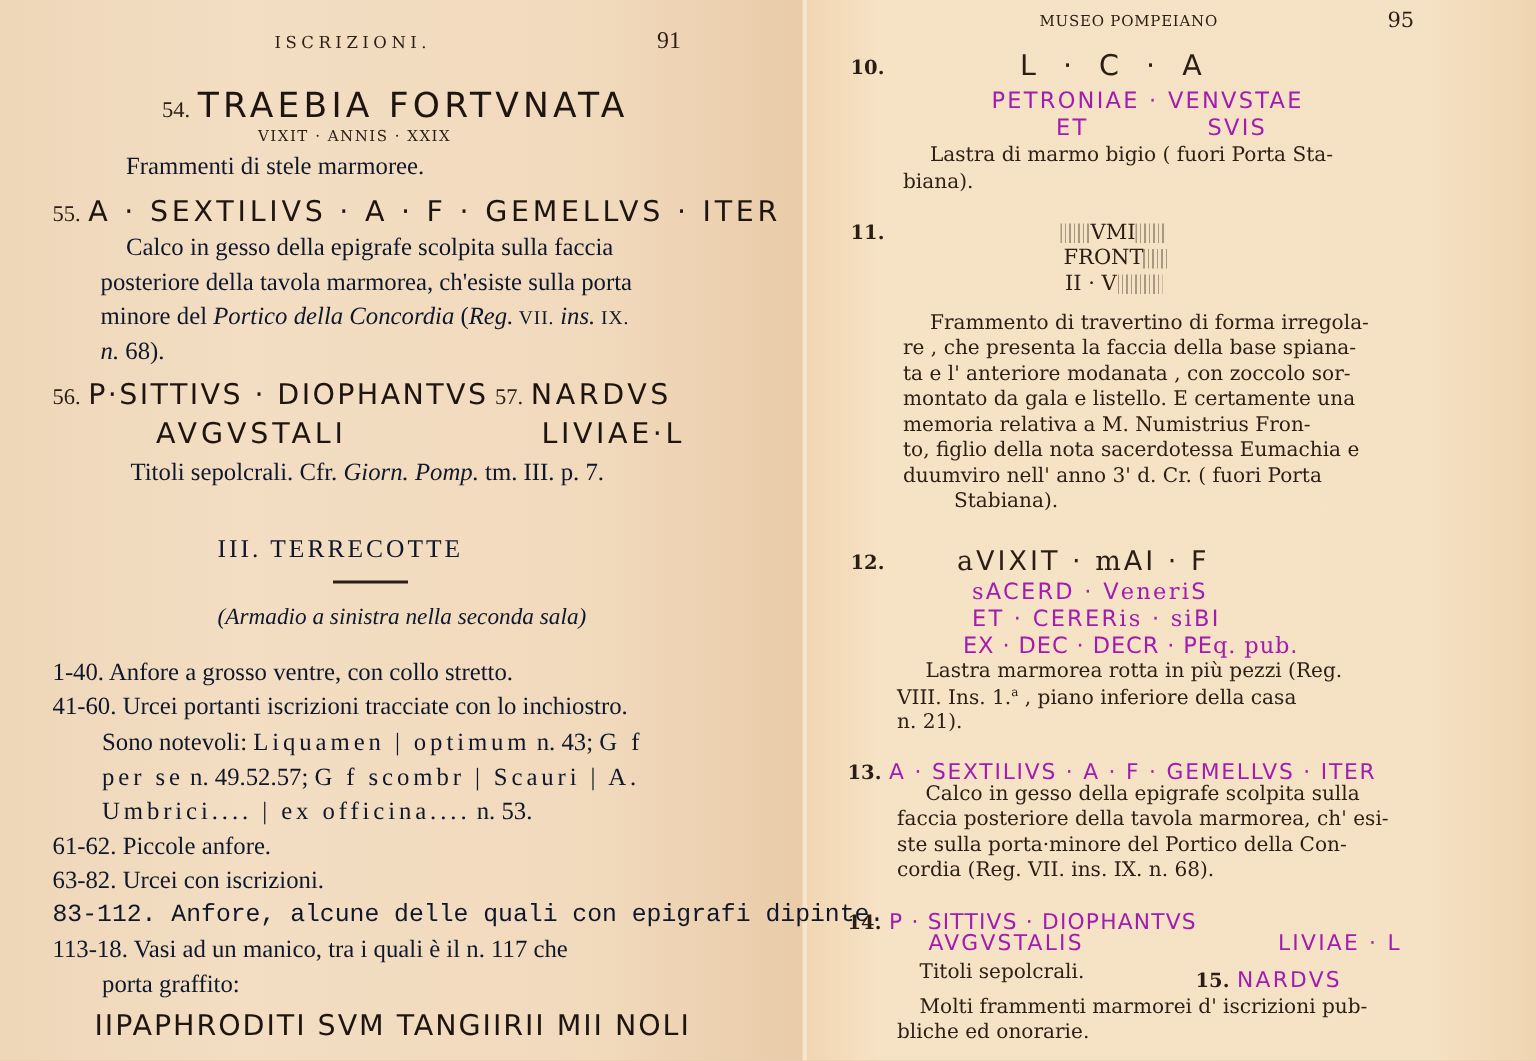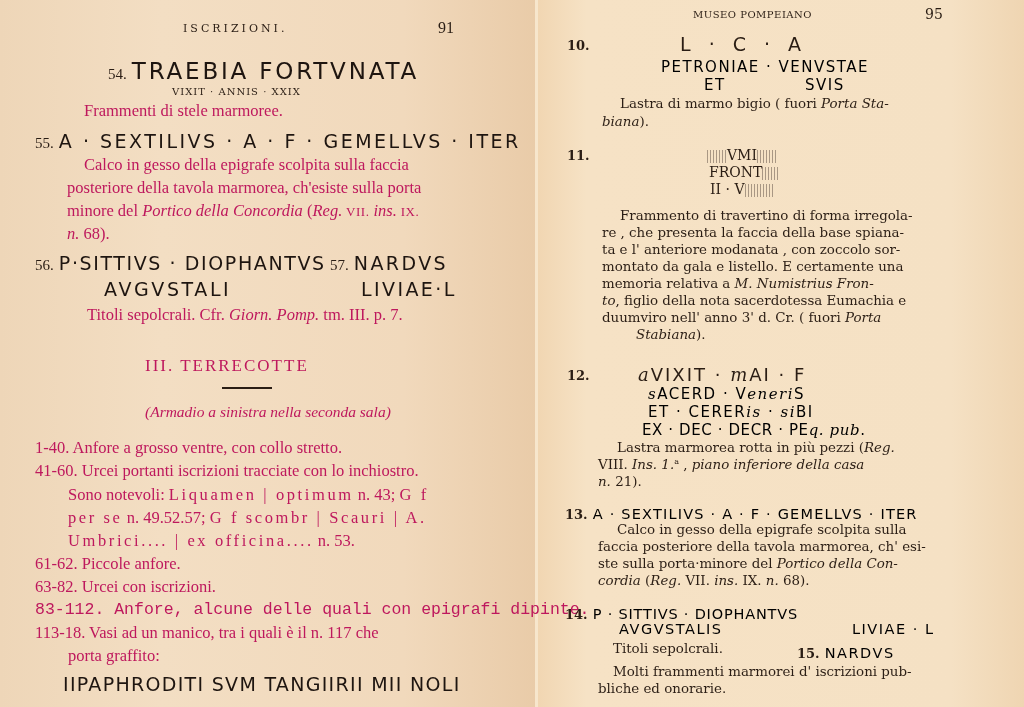--- a/index.html
+++ b/index.html
@@ -6,33 +6,33 @@
   body{width:1024px;height:707px;overflow:hidden;background:#e9cfae;position:relative;font-family:"DejaVu Serif",serif;color:#2a1d14;}
   .page{position:absolute;top:0;height:707px;}
   .page-left{left:0;width:538px;background:linear-gradient(90deg,#eed6b8 0%,#f3dec3 30%,#f1d9bc 75%,#e9cba8 100%);}
   .page-right{left:538px;width:486px;background:linear-gradient(90deg,#f1d6b2 0%,#f6e2c5 10%,#f5e1c4 85%,#efd5b2 100%);}
   .gutter{position:absolute;left:535px;top:0;width:3px;height:707px;background:#f7e6cc;}
   .abs{position:absolute;white-space:nowrap;}
   
   .L-run{font-family:"DejaVu Serif",serif;font-size:11px;letter-spacing:3px;}
   .L-cap{font-family:"DejaVu Sans",sans-serif;font-size:18px;letter-spacing:2.4px;color:#1e1510;}
   .L-sm{font-family:"DejaVu Serif",serif;font-size:10px;letter-spacing:1px;}
-  .L-txt{font-family:"Liberation Serif",serif;font-size:16.5px;color:#be185d;}
+  .L-txt{font-family:"Liberation Serif",serif;font-size:16.5px;color:#0f172a;}
   .L-num{font-family:"Liberation Serif",serif;font-size:15px;}
   .L-it{font-style:italic;}
   .sc{font-size:13px;letter-spacing:0.6px;}
   .spaced{letter-spacing:2.6px;}
   
   .R-run{font-family:"DejaVu Serif",serif;font-size:10px;letter-spacing:0.5px;font-weight:normal;}
   .R-num{font-family:"DejaVu Serif",serif;font-size:13px;font-weight:bold;}
-  .R-cap{font-family:"DejaVu Sans",sans-serif;font-size:15px;letter-spacing:1.5px;color:#000000;}
+  .R-cap{font-family:"DejaVu Sans",sans-serif;font-size:15px;letter-spacing:1.5px;color:#a21caf;}
   .R-big{font-family:"DejaVu Sans",sans-serif;font-size:19px;letter-spacing:2px;}
   .R-txt{font-family:"DejaVu Serif",serif;font-size:13.4px;color:#2b1e15;}
   .R-ser{font-family:"DejaVu Serif",serif;}
-  .i{font-style:italic;}
+  .i{}
   .frag{display:inline-block;width:20px;height:13px;vertical-align:middle;background:repeating-linear-gradient(90deg,#6a5a4e 0 1px,transparent 1px 3px);opacity:.55;}
   .rule{position:absolute;height:2px;background:#2a1d14;}
 </style>
 </head>
 <body>
 
 <div class="page page-left"></div>
 <div class="page page-right"></div>
 <div class="gutter"></div>
 

